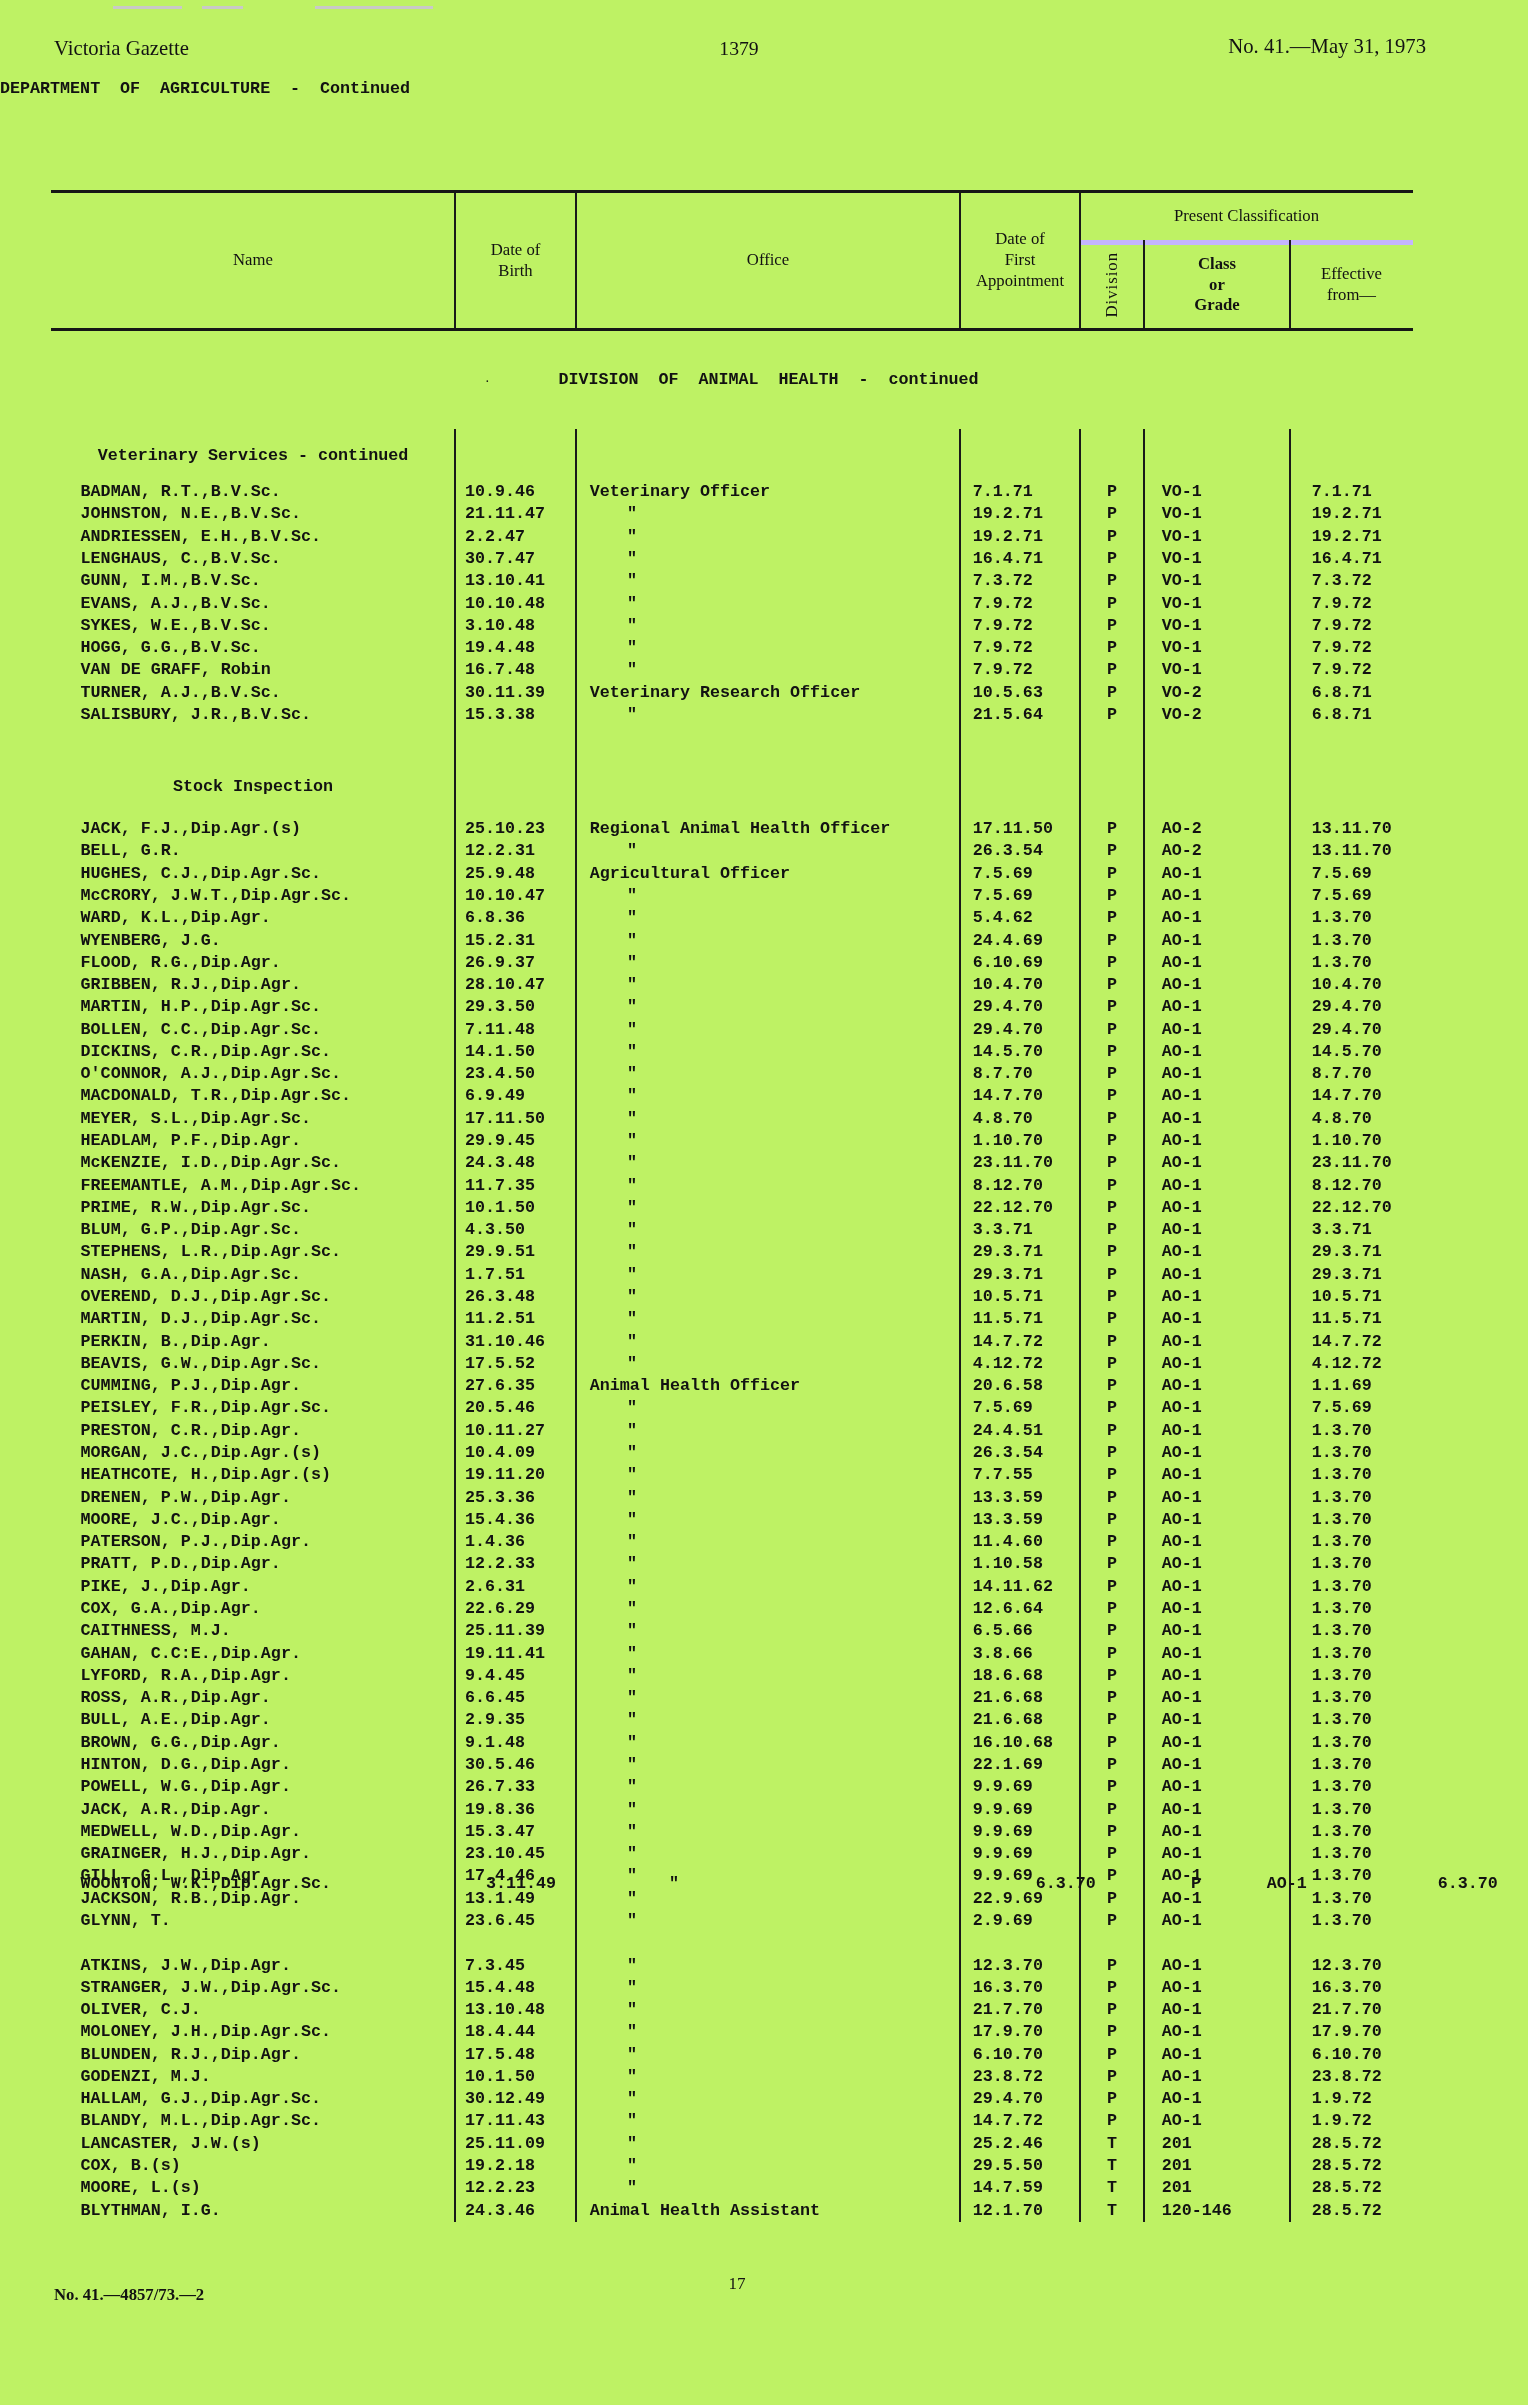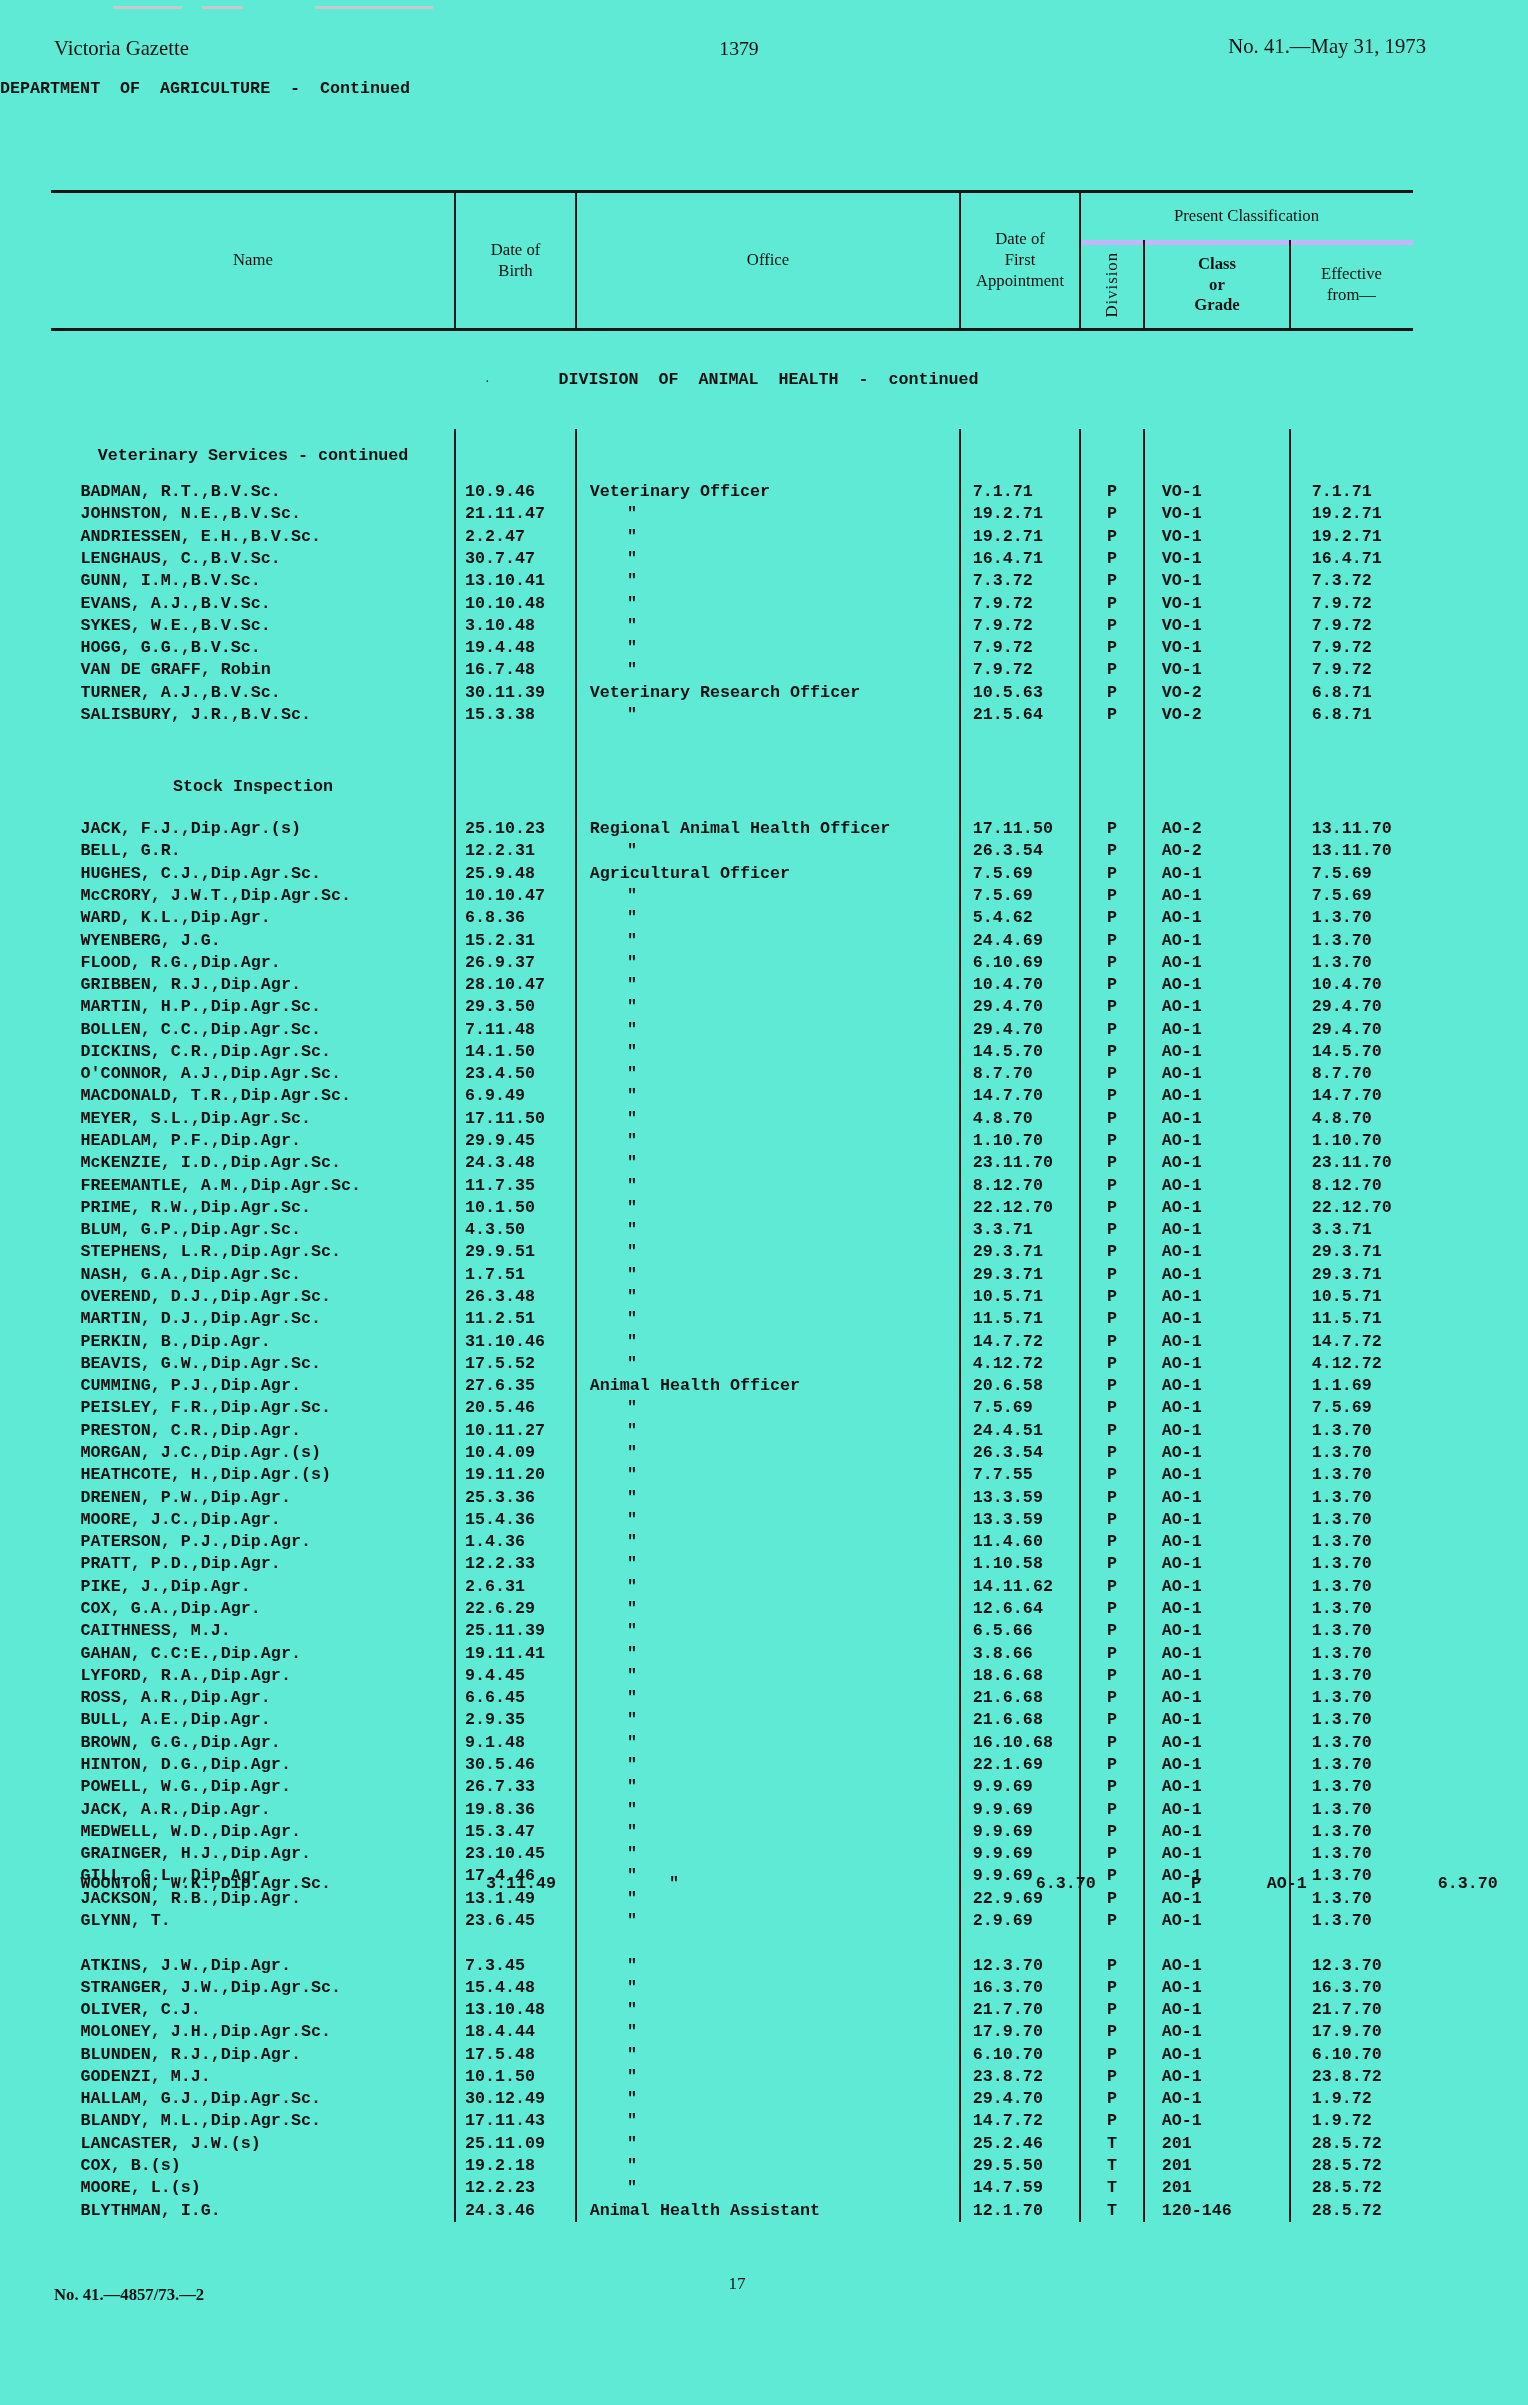--- a/index.html
+++ b/index.html
@@ -1,19 +1,19 @@
 <!DOCTYPE html>
 <html><head>
 <meta charset="utf-8">
 <style>
   html,body{margin:0;padding:0;background:#e8e8e6;}
   .page{
     position:relative;
     width:1529px;height:2406px;
-    background:#5eead4;
+    background:#bef264;
     color:#121212;
     overflow:hidden;
     font-family:"Liberation Serif","DejaVu Serif",serif;
   }
   .abs{position:absolute;}
   
   .noise{position:absolute;top:5.9px;height:3px;background:#c9c9c9;}
   
   .ph-left{left:54px;top:37px;font-size:20.7px;}
   .ph-center{left:0;top:37px;width:1478px;text-align:center;font-size:19.7px;}

